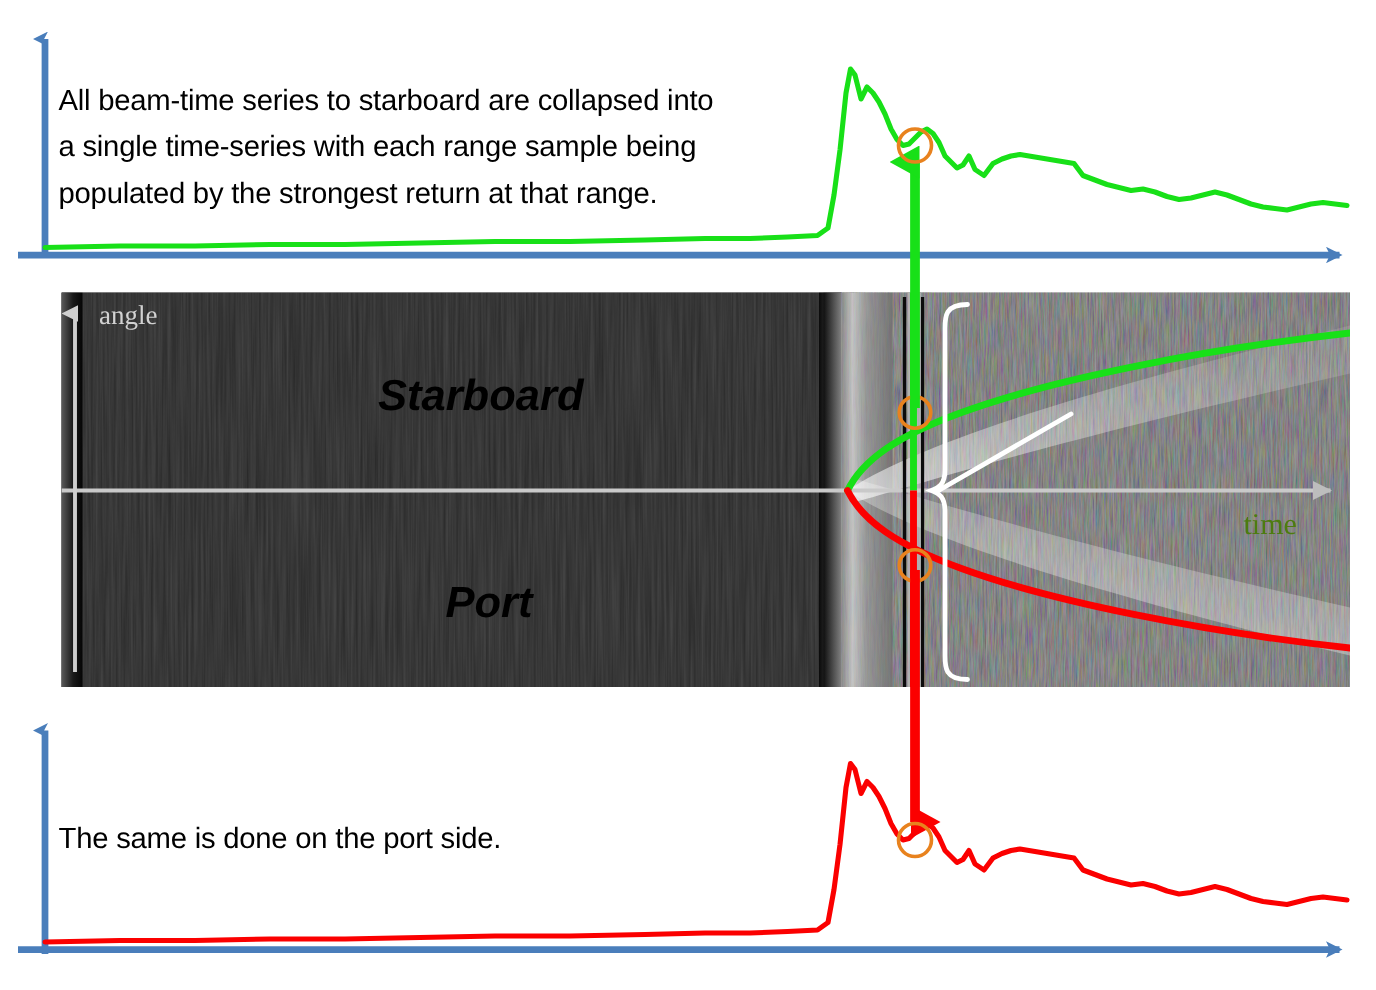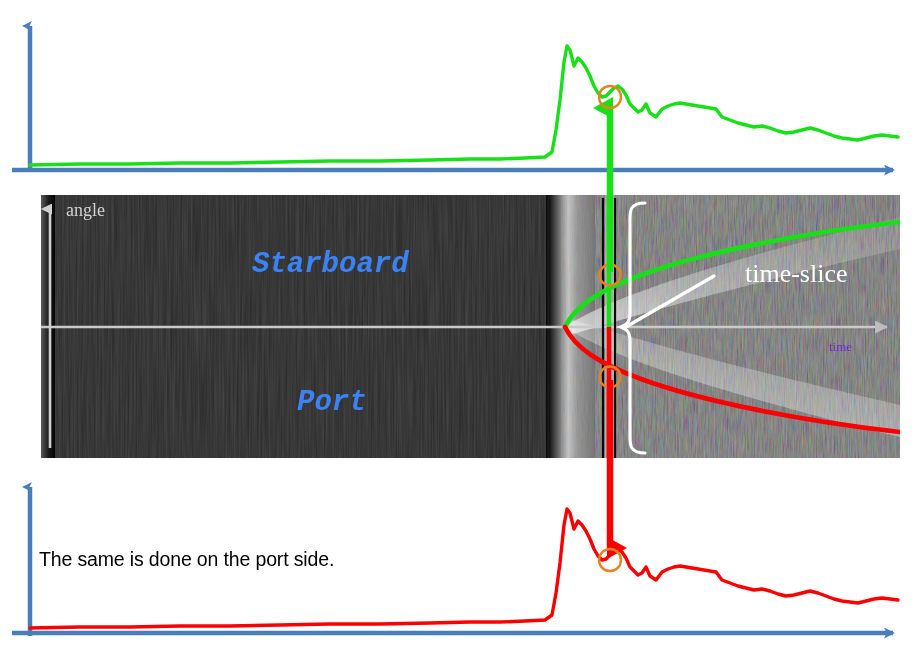--- a/index.html
+++ b/index.html
@@ -5,21 +5,21 @@
   html,body{margin:0;padding:0;background:#ffffff;}
   body{width:917px;height:660px;position:relative;overflow:hidden;
        font-family:"Liberation Sans",sans-serif;}
   #root{position:absolute;left:0;top:0;width:917px;height:660px;}
   .abs{position:absolute;}
   .txt-block{
     position:absolute;color:#000000;font-family:"Liberation Sans",sans-serif;
     font-size:19.5px;line-height:31px;letter-spacing:-0.15px;white-space:pre-line;
   }
   .sonar-label{
-    position:absolute;color:#3b82f6;font-family:Liberation Mono, monospace;
+    position:absolute;color:#000000;font-family:Liberation Sans, sans-serif;
     font-weight:bold;font-style:italic;white-space:nowrap;
   }
   .axis-label{
     position:absolute;font-family:"Liberation Serif",serif;white-space:nowrap;text-align:right;
   }
   svg{display:block;}
 </style>
 </head>
 <body>
 
@@ -35,20 +35,23 @@
       </marker>
     </defs>
 
     <line x1="30" y1="172" x2="30" y2="26" stroke="#4a7ebb" stroke-width="4.5" marker-end="url(#arrBlueUp)"></line>
 
     <line x1="12" y1="170" x2="893" y2="170" stroke="#4a7ebb" stroke-width="4.5" marker-end="url(#arrBlueRt)"></line>
 
     <polyline fill="none" stroke="#18e018" stroke-width="3.4" stroke-linejoin="round" stroke-linecap="round" points="30,165 80,164 130,164 180,163 230,163 280,162 330,161 380,161 430,160 470,159 500,159 525,158 545,157 552,152 556,130 560,100 564,62 567,46 570,50 574,66 578,58 582,62 586,68 590,76 594,86 598,93 602,97 606,96 610,92 614,88 618,86 622,89 626,95 630,104 634,108 638,112 642,110 646,104 650,113 656,117 662,109 668,106 674,104 680,103 686,104 692,105 698,106 704,107 710,108 716,109 722,117 730,120 738,123 746,125 754,127 762,126 770,128 778,131 786,133 794,132 802,130 810,128 818,130 826,133 834,136 842,138 850,139 858,140 866,138 874,136 882,135 890,136 898,137"></polyline>
   </svg>
 
+  <div class="txt-block" style="left:39px;top:52px;width:520px;">All beam-time series to starboard are collapsed into
+a single time-series with each range sample being
+populated by the strongest return at that range.</div>
 
   <svg class="abs" style="left:41px;top:195px;" width="859" height="263" viewBox="0 0 859 263">
     <defs>
 
       <filter id="darkNoise" x="0" y="0" width="100%" height="100%">
         <feTurbulence type="fractalNoise" baseFrequency="0.85 0.035" numOctaves="4" seed="7" result="n"></feTurbulence>
         <feColorMatrix in="n" type="matrix" values="0 0 0 0 0.09  0 0 0 0 0.09  0 0 0 0 0.09  0 0 0 0 1"></feColorMatrix>
       </filter>
       <filter id="brightNoise" x="0" y="0" width="100%" height="100%">
         <feTurbulence type="fractalNoise" baseFrequency="0.9 0.05" numOctaves="4" seed="19" result="n"></feTurbulence>
@@ -128,27 +131,26 @@
 
       <path d="M604,8 C589,8 589,16 589,24 L589,118 C589,128 585,130 580,132
                C585,134 589,136 589,146 L589,242 C589,250 589,258 604,258" fill="none" stroke="#ffffff" stroke-width="3.2" stroke-linecap="round"></path>
 
       <line x1="583" y1="133" x2="673" y2="81" stroke="#ffffff" stroke-width="3.2" stroke-linecap="round"></line>
     </g>
   </svg>
 
   <div class="axis-label" style="left:66px;top:200px;color:#d2d2d2;font-size:18px;">angle</div>
 
-  <div class="axis-label" style="left:829px;top:339px;color:#6d28d9;font-size:13px;">time</div>
+  <div class="axis-label" style="left:829px;top:339px;color:#4d7c0f;font-size:20px;">time</div>
 
   <div class="sonar-label" style="left:252px;top:248px;font-size:29px;">Starboard</div>
 
   <div class="sonar-label" style="left:297px;top:386px;font-size:29px;">Port</div>
 
-  <div class="axis-label" style="left:745px;top:259px;color:#ffffff;font-size:26px;">time-slice</div>
 
   <svg class="abs" style="left:0;top:458px;" width="917" height="202" viewBox="0 458 917 202">
     <defs>
       <marker id="arrBlueUp2" markerWidth="10" markerHeight="10" refX="5" refY="8" orient="auto-start-reverse" markerUnits="userSpaceOnUse">
         <path d="M5,0 L10,10 L5,7.4 L0,10 Z" fill="#4a7ebb"></path>
       </marker>
       <marker id="arrBlueRt2" markerWidth="11" markerHeight="11" refX="9" refY="5.5" orient="auto" markerUnits="userSpaceOnUse">
         <path d="M0,0 L11,5.5 L0,11 L2.6,5.5 Z" fill="#4a7ebb"></path>
       </marker>
     </defs>

